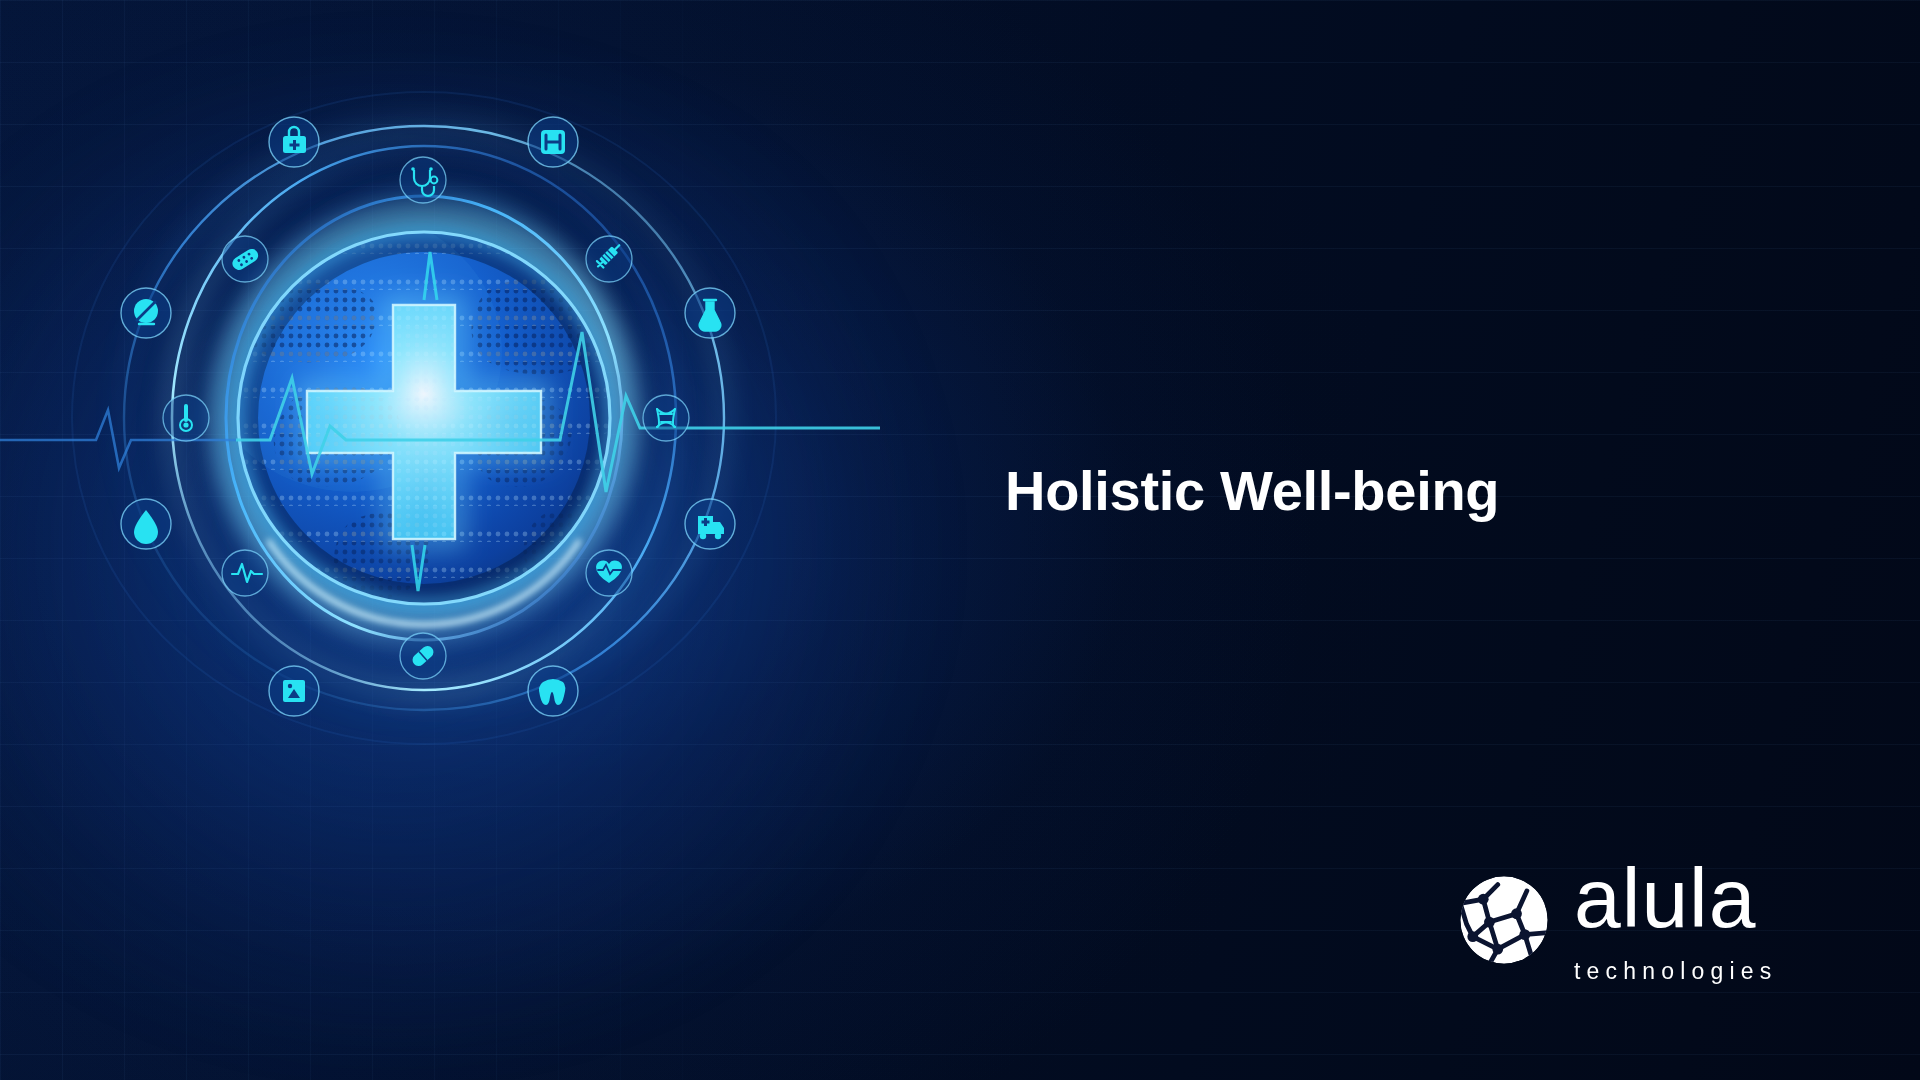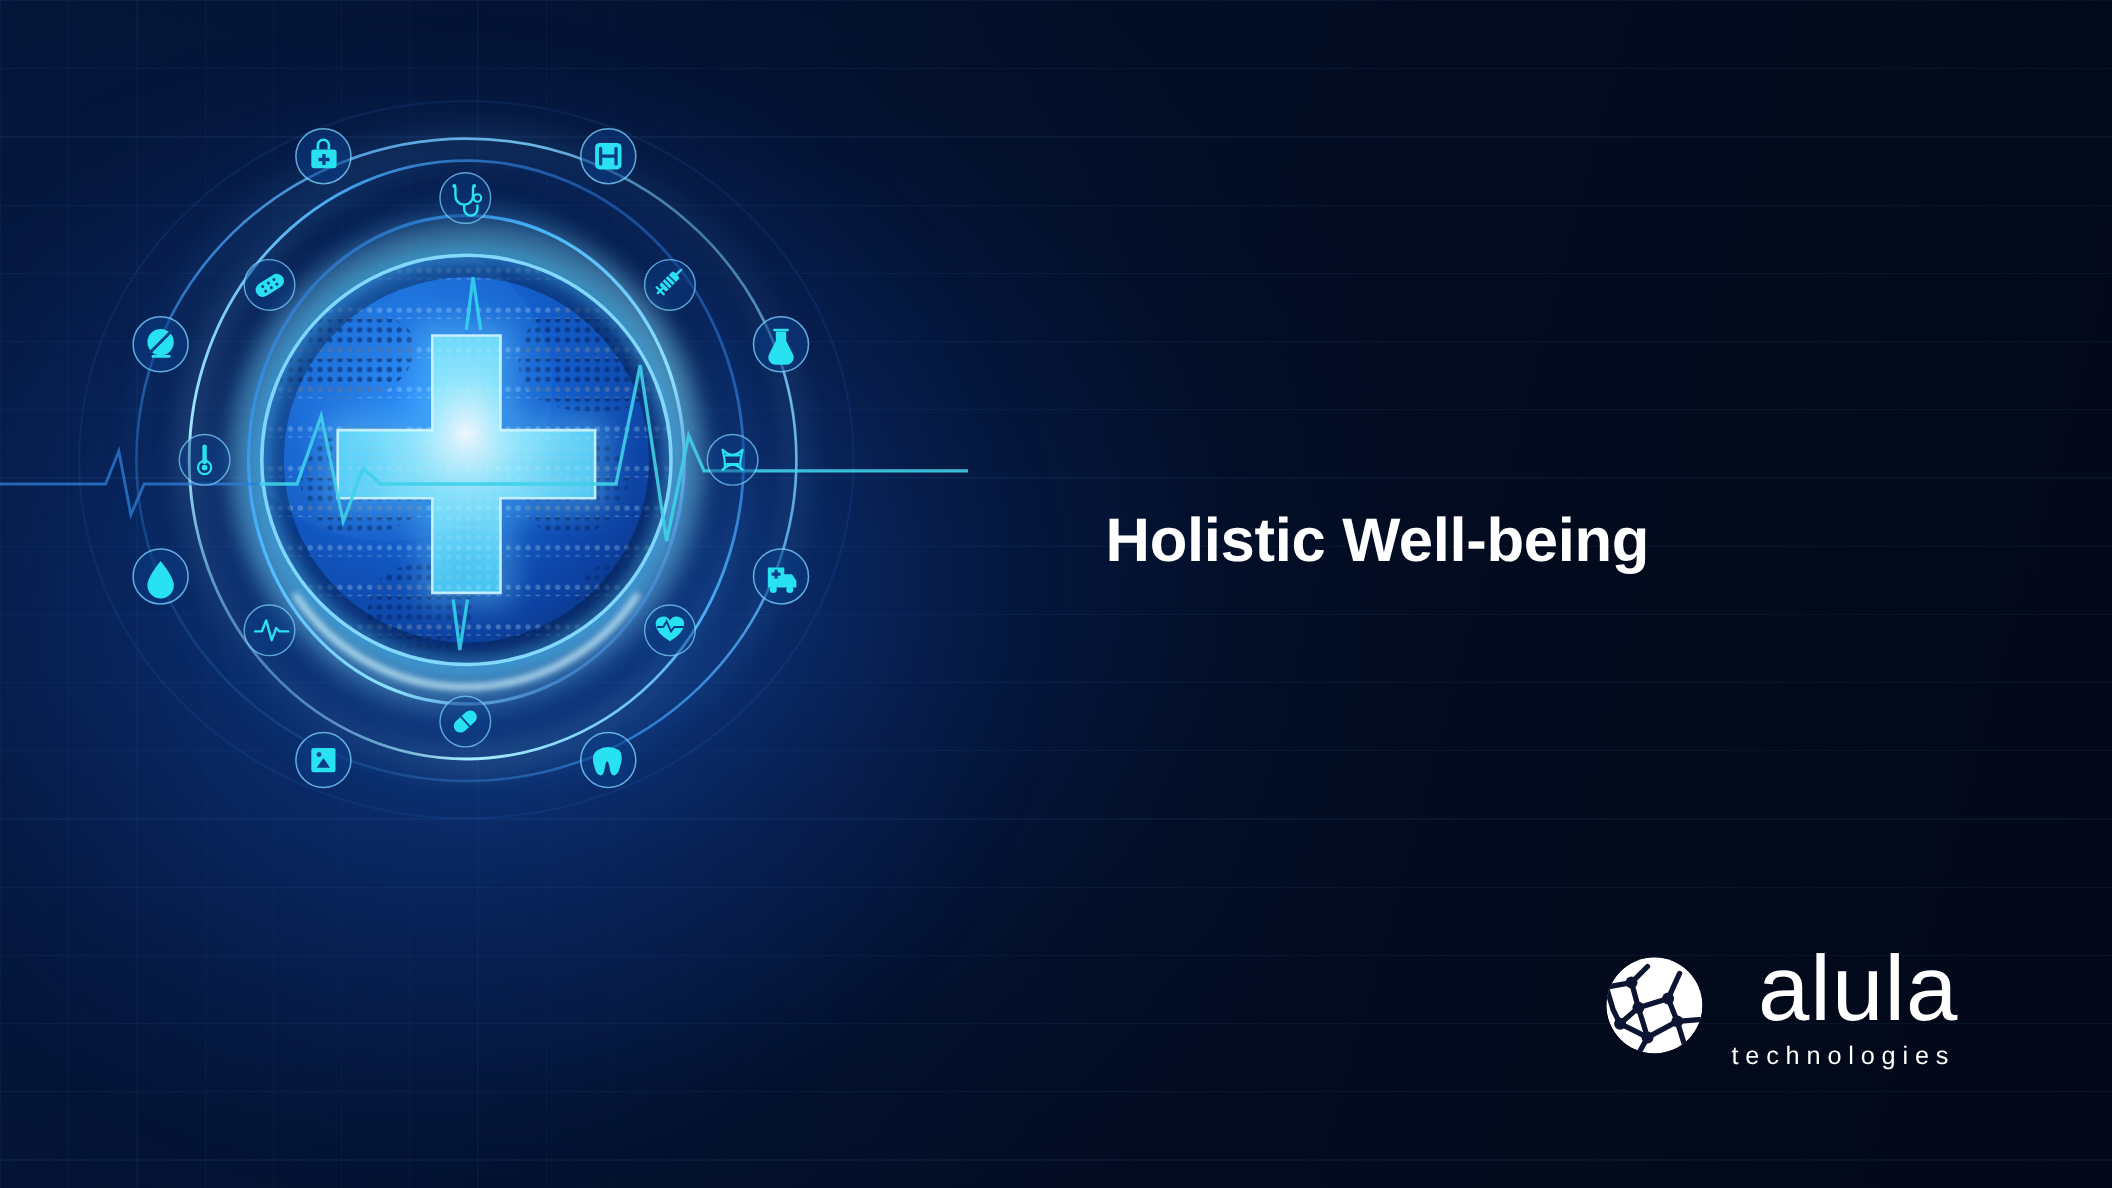--- a/index.html
+++ b/index.html
@@ -32,23 +32,23 @@
   
   .headline{position:absolute;left:1005px;top:452px;width:760px;
     color:#ffffff;font-size:56px;line-height:1.38;font-weight:700;letter-spacing:-0.3px;}
   .headline .ln{display:block;white-space:nowrap;}
 
   
   .logo{position:absolute;left:1452px;top:856px;display:flex;align-items:center;gap:18px;}
   .logo-mark{width:104px;height:104px;flex:0 0 auto;}
   .logo-words{display:flex;flex-direction:column;line-height:1;}
   .logo-name{font-size:84px;color:#fff;font-weight:400;letter-spacing:1px;
-    font-family:"Liberation Sans",sans-serif;text-align:right;}
+    font-family:"Liberation Sans",sans-serif;}
   .logo-tag{font-size:23px;color:#fff;letter-spacing:6.2px;font-weight:300;
-    margin-top:8px;padding-right:3px;}
+    margin-top:20px;padding-right:3px;}
 </style>
 </head>
 <body>
 
 <div id="stage">
 
   <div class="grid-h"></div>
   <div class="grid-v"></div>
   <div class="left-glow"></div>
 

